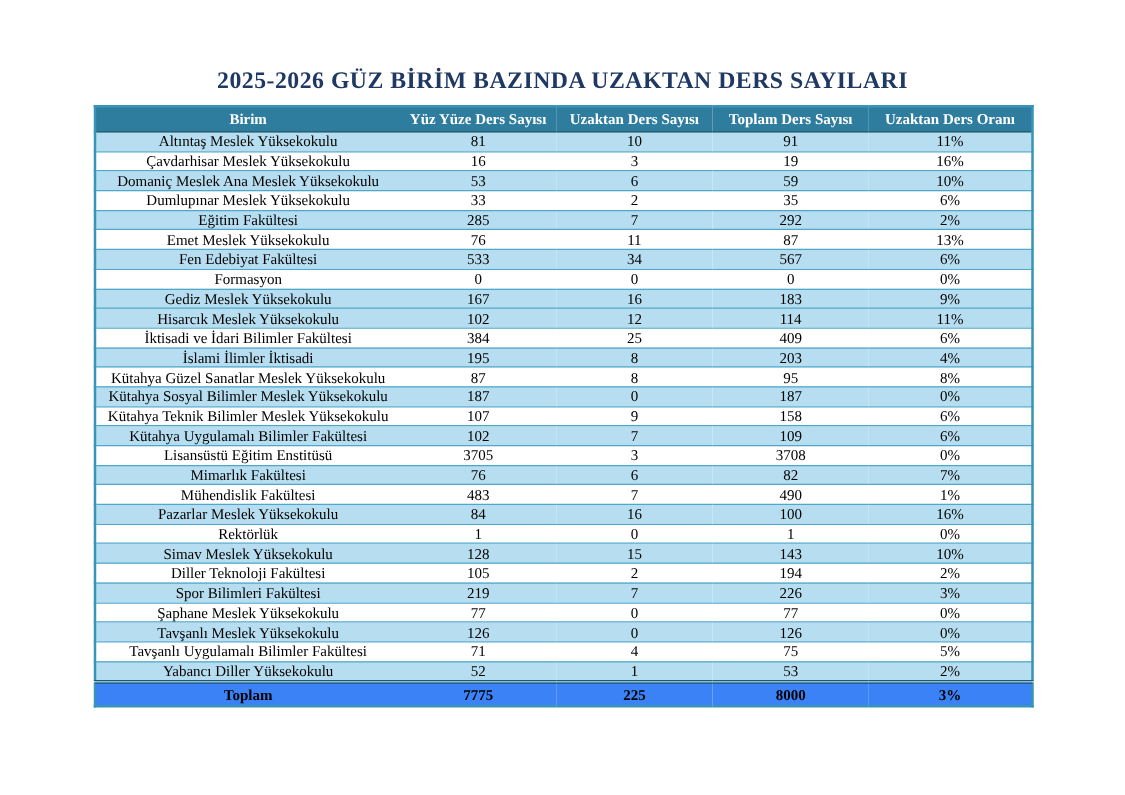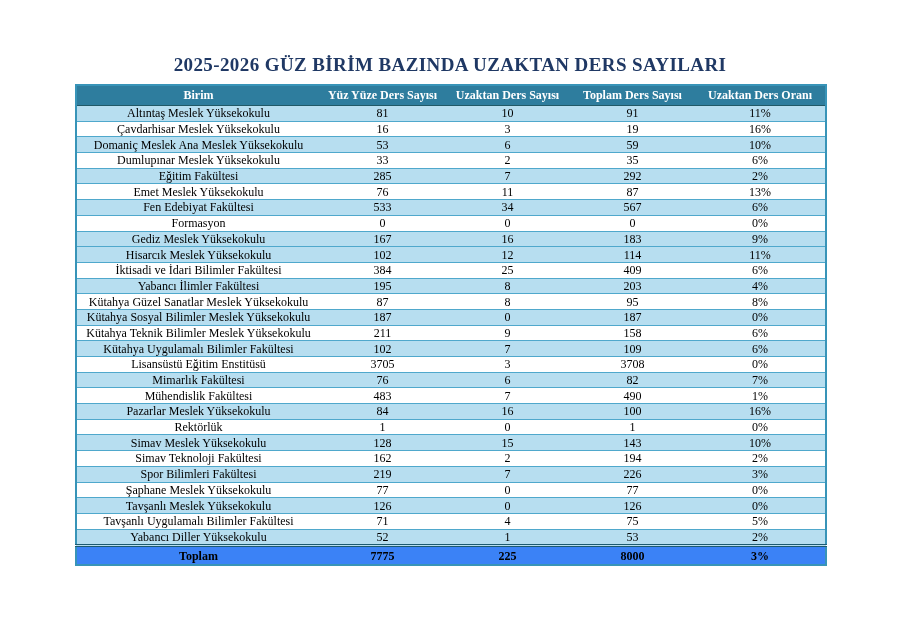--- a/index.html
+++ b/index.html
@@ -175,21 +175,21 @@
             <td>11%</td>
           </tr>
           <tr>
             <td>İktisadi ve İdari Bilimler Fakültesi</td>
             <td>384</td>
             <td>25</td>
             <td>409</td>
             <td>6%</td>
           </tr>
           <tr class="alt">
-            <td>Yabancı İlimler Fakültesi</td>
+            <td>İslami İlimler İktisadi</td>
             <td>195</td>
             <td>8</td>
             <td>203</td>
             <td>4%</td>
           </tr>
           <tr>
             <td>Kütahya Güzel Sanatlar Meslek Yüksekokulu</td>
             <td>87</td>
             <td>8</td>
             <td>95</td>
@@ -197,21 +197,21 @@
           </tr>
           <tr class="alt">
             <td>Kütahya Sosyal Bilimler Meslek Yüksekokulu</td>
             <td>187</td>
             <td>0</td>
             <td>187</td>
             <td>0%</td>
           </tr>
           <tr>
             <td>Kütahya Teknik Bilimler Meslek Yüksekokulu</td>
-            <td>211</td>
+            <td>107</td>
             <td>9</td>
             <td>158</td>
             <td>6%</td>
           </tr>
           <tr class="alt">
             <td>Kütahya Uygulamalı Bilimler Fakültesi</td>
             <td>102</td>
             <td>7</td>
             <td>109</td>
             <td>6%</td>
@@ -252,22 +252,22 @@
             <td>0%</td>
           </tr>
           <tr class="alt">
             <td>Simav Meslek Yüksekokulu</td>
             <td>128</td>
             <td>15</td>
             <td>143</td>
             <td>10%</td>
           </tr>
           <tr>
-            <td>Simav Teknoloji Fakültesi</td>
-            <td>162</td>
+            <td>Diller Teknoloji Fakültesi</td>
+            <td>105</td>
             <td>2</td>
             <td>194</td>
             <td>2%</td>
           </tr>
           <tr class="alt">
             <td>Spor Bilimleri Fakültesi</td>
             <td>219</td>
             <td>7</td>
             <td>226</td>
             <td>3%</td>

